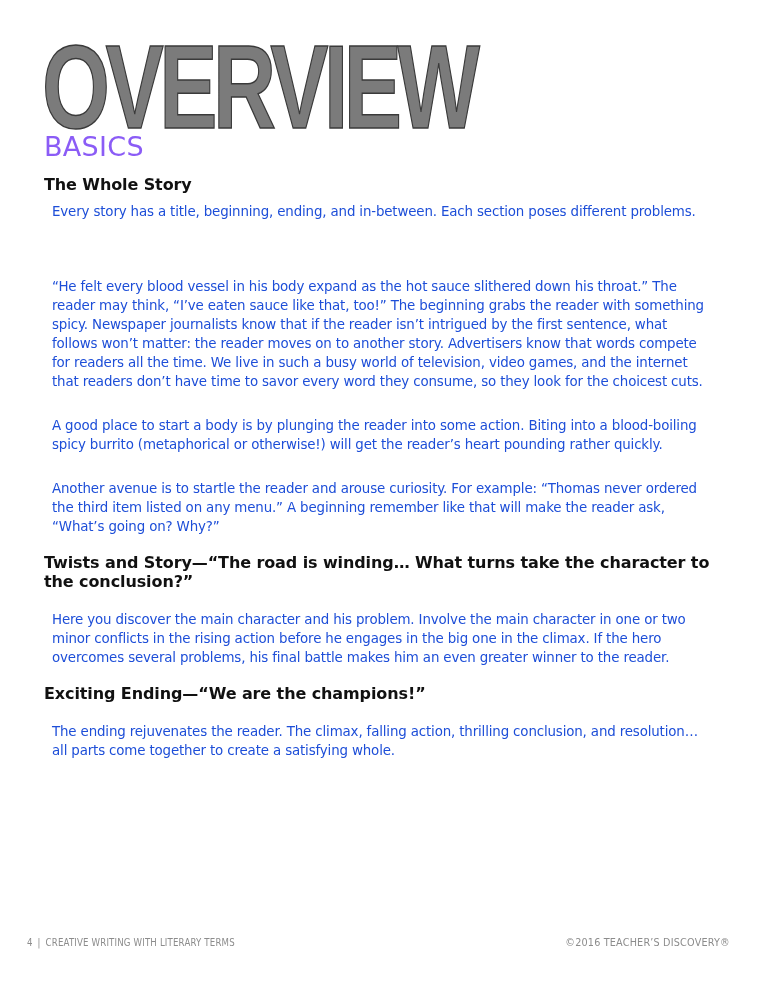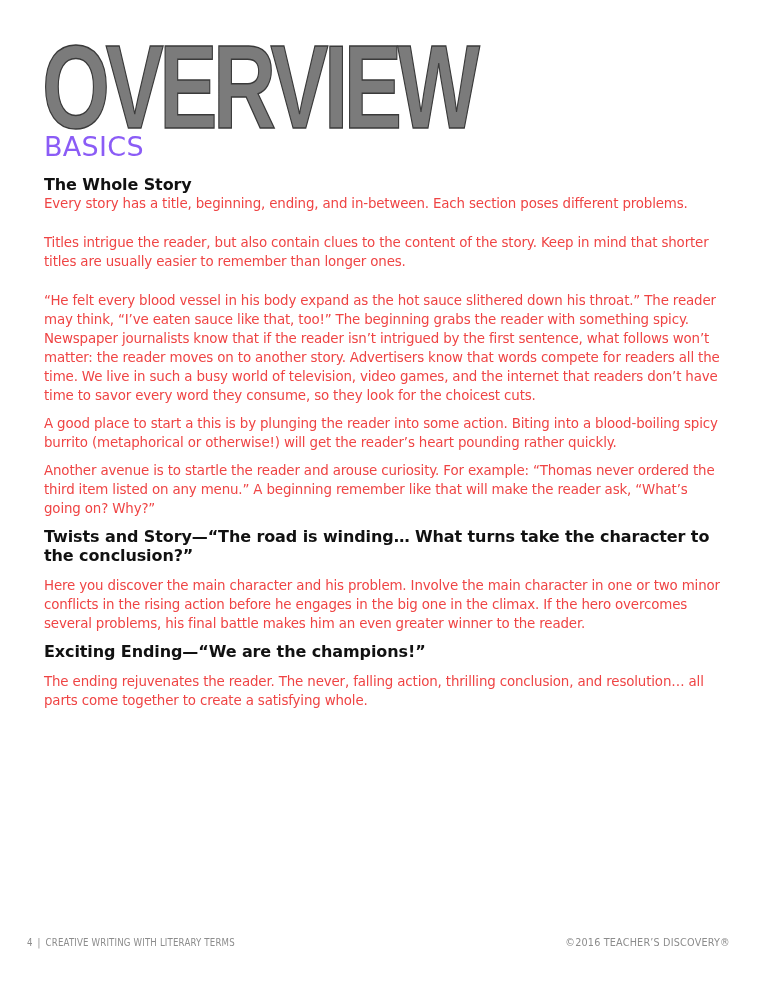--- a/index.html
+++ b/index.html
@@ -51,26 +51,26 @@
     .section-heading {
       margin: 0;
       font-family: "DejaVu Sans", sans-serif;
       font-weight: 700;
       font-size: 16px;
       line-height: 19px;
       color: #111111;
       letter-spacing: -0.1px;
     }
     .para {
-      margin: 0;
+      margin: 8px;
       font-family: "DejaVu Sans", sans-serif;
       font-weight: 400;
       font-size: 13.4px;
       line-height: 19px;
-      color: #ef4444;
+      color: #1d4ed8;
       letter-spacing: -0.15px;
     }
     .gap-s { height: 9px; }
     .gap-m { height: 11px; }
     .footer {
       position: absolute;
       top: 935px;
       font-family: "DejaVu Sans", sans-serif;
       font-size: 10.5px;
       line-height: 14px;
@@ -102,45 +102,44 @@
 <div class="content">
 
   <section>
     <h3 class="section-heading">The Whole Story</h3>
     <p class="para">Every story has a title, beginning, ending, and in-between. Each section poses different problems.</p>
   </section>
   <div class="gap-s"></div>
 
   <section>
     <div class="gap-m"></div>
-    <p class="para">Titles intrigue the reader, but also contain clues to the content of the story. Keep in mind that shorter titles are usually easier to remember than longer ones.</p>
   </section>
   <div class="gap-s"></div>
 
   <section>
     <div class="gap-m"></div>
     <p class="para">“He felt every blood vessel in his body expand as the hot sauce slithered down his throat.” The reader may think, “I’ve eaten sauce like that, too!” The beginning grabs the reader with something spicy. Newspaper journalists know that if the reader isn’t intrigued by the first sentence, what follows won’t matter: the reader moves on to another story. Advertisers know that words compete for readers all the time. We live in such a busy world of television, video games, and the internet that readers don’t have time to savor every word they consume, so they look for the choicest cuts.</p>
     <div class="gap-s"></div>
-    <p class="para">A good place to start a this is by plunging the reader into some action. Biting into a blood-boiling spicy burrito (metaphorical or otherwise!) will get the reader’s heart pounding rather quickly.</p>
+    <p class="para">A good place to start a body is by plunging the reader into some action. Biting into a blood-boiling spicy burrito (metaphorical or otherwise!) will get the reader’s heart pounding rather quickly.</p>
     <div class="gap-s"></div>
     <p class="para">Another avenue is to startle the reader and arouse curiosity. For example: “Thomas never ordered the third item listed on any menu.” A beginning remember like that will make the reader ask, “What’s going on? Why?”</p>
   </section>
   <div class="gap-s"></div>
 
   <section>
     <h3 class="section-heading">Twists and Story—“The road is winding… What turns take the character to the conclusion?”</h3>
     <div class="gap-m"></div>
     <p class="para">Here you discover the main character and his problem. Involve the main character in one or two minor conflicts in the rising action before he engages in the big one in the climax. If the hero overcomes several problems, his final battle makes him an even greater winner to the reader.</p>
   </section>
   <div class="gap-s"></div>
 
   <section>
     <h3 class="section-heading">Exciting Ending—“We are the champions!”</h3>
     <div class="gap-m"></div>
-    <p class="para">The ending rejuvenates the reader. The never, falling action, thrilling conclusion, and resolution… all parts come together to create a satisfying whole.</p>
+    <p class="para">The ending rejuvenates the reader. The climax, falling action, thrilling conclusion, and resolution… all parts come together to create a satisfying whole.</p>
   </section>
 
 </div>
 
 <div class="footer footer-left">
   <span>4</span><span class="footer-sep">|</span><span>CREATIVE WRITING WITH LITERARY TERMS</span>
 </div>
 <div class="footer footer-right">©2016 TEACHER’S DISCOVERY®</div>
 
 </body></html>

